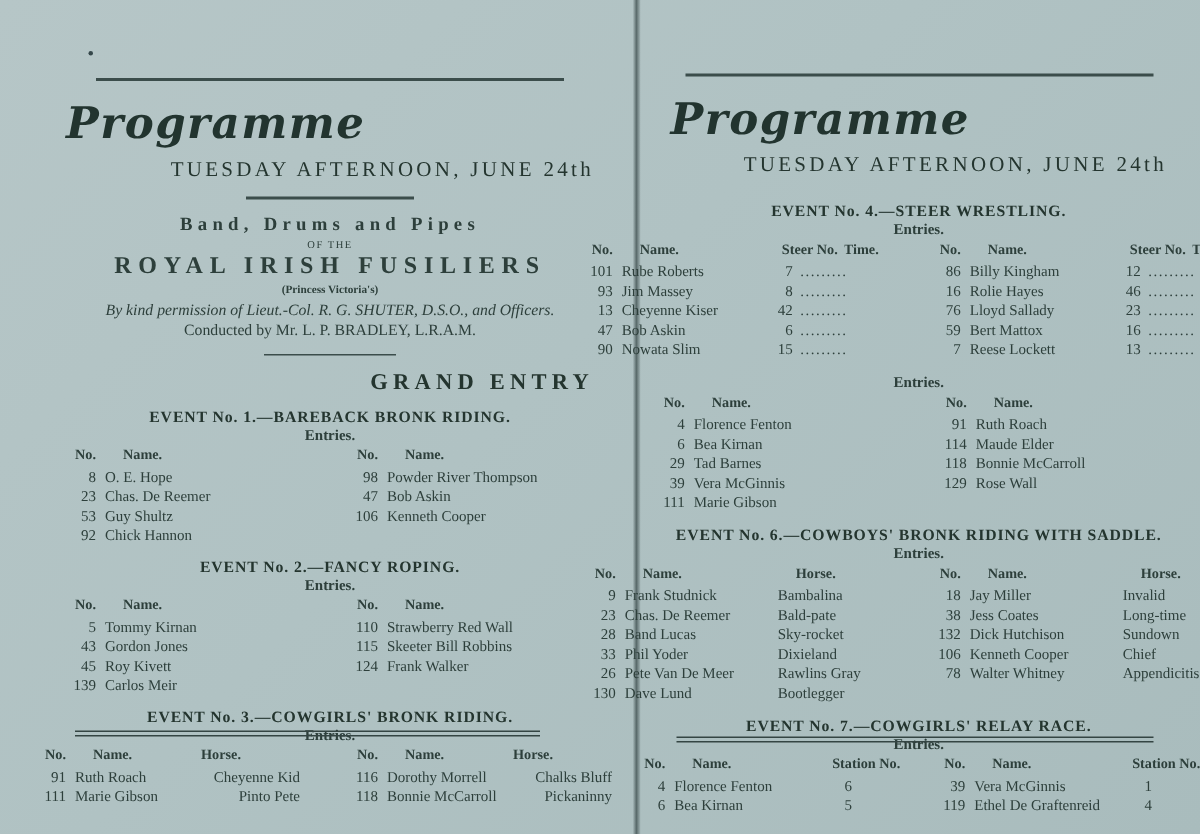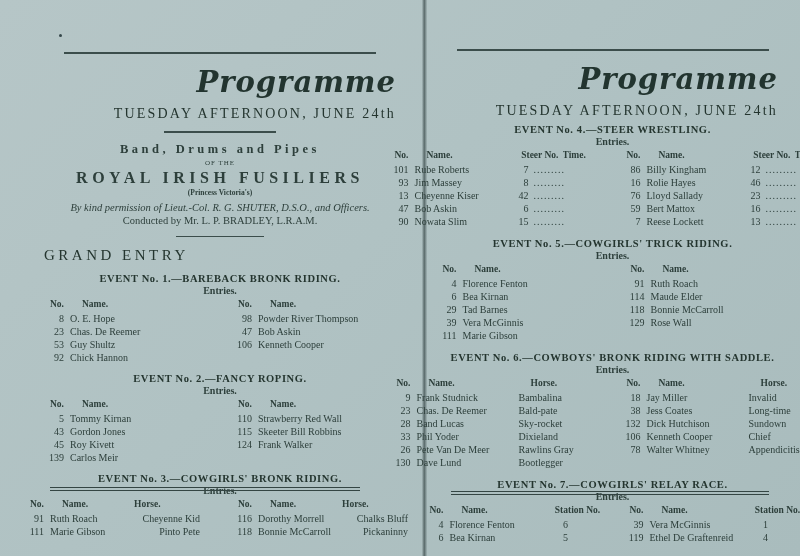--- a/index.html
+++ b/index.html
@@ -14,33 +14,33 @@
   .speck{position:absolute; left:59px; top:34px; width:3px; height:3px; border-radius:50%; background:#35474a;}
 
   .top-rule{height:2px; background:#3b4d4b; width:312px; margin:0 auto;}
   .left-page .top-rule{margin-top:52px;}
   .right-page .top-rule{margin-top:49px;}
   .bottom-rule{position:absolute; height:2px; border-top:1.5px solid #34454」3; border-top:1.5px solid #344543; border-bottom:1.5px solid #344543; background:transparent;}
   .left-page .bottom-rule{top:487px; left:50px; width:310px;}
   .right-page .bottom-rule{top:491px; left:24px; width:318px;}
 
   .prog-title{font-family:"DejaVu Serif", serif; font-style:italic; font-weight:700;
-              font-size:29px; text-align:right; margin:11px 0 0 0; letter-spacing:1px; color:#22342f;}
+              font-size:29px; text-align:left; margin:11px 0 0 0; letter-spacing:1px; color:#22342f;}
   .prog-sub{font-size:14px; font-weight:400; letter-spacing:2.2px; text-align:right; margin:7px 0 0 0; color:#24352f;}
   .sub-rule{width:112px; height:1.5px; background:#3b4d4b; margin:9px auto 0 auto;}
 
   .band{text-align:center; margin-top:9px;}
   .band-line1{font-size:12.5px; font-weight:700; letter-spacing:3.5px;}
   .band-line2{font-size:7px; font-weight:400; letter-spacing:1px; margin-top:2px;}
   .band-line3{font-size:16px; font-weight:700; letter-spacing:4.5px; margin-top:2px;}
   .band-line4{font-size:7.5px; font-weight:700; margin-top:1px;}
   .band-line5{font-size:10.5px; font-style:italic; margin-top:5px;}
   .band-line6{font-size:10.5px; margin-top:2px;}
   .mid-rule{width:88px; height:1.5px; background:#3b4d4b; margin:10px auto 0 auto;}
-  .grand{font-size:15px; font-weight:400; letter-spacing:3.5px; text-align:left; margin:10px 0 0 0; color:#24352f;}
+  .grand{font-size:15px; font-weight:700; letter-spacing:3.5px; text-align:right; margin:10px 0 0 0; color:#24352f;}
 
   .event{margin-top:9px; text-align:center;}
   .event-title{font-size:10.5px; font-weight:700; letter-spacing:0.6px; color:#24352f;}
   .entries{font-size:10px; font-weight:700; margin-top:1px;}
   .cols{display:flex; justify-content:center; text-align:left; gap:16px; margin-top:2px;}
   .col{font-size:10px; line-height:13px;}
   .hdr{font-weight:700; font-size:9.5px;}
   .row{display:flex; white-space:nowrap;}
   .hdr.row{margin-bottom:1px;}
   .c-no{display:inline-block; width:24px; text-align:right; margin-right:6px; flex:none;}
@@ -254,21 +254,21 @@
     <div class="bottom-rule"></div>
   </div>
 
   <div class="gutter"></div>
 
   <div class="page right-page rt">
     <div class="top-rule"></div>
     <div class="prog-title">Programme</div>
     <div class="prog-sub">TUESDAY AFTERNOON, JUNE 24th</div>
 
-    <div class="event" style="margin-top:5px;">
+    <div class="event" style="margin-top:17px;">
       <div class="event-title">EVENT No. 4.—STEER WRESTLING.</div>
       <div class="entries">Entries.</div>
       <div class="cols" style="gap:8px;">
         <div class="col w-steer">
           <div class="hdr row">
             <span class="c-no">No.</span>
             <span class="c-nm">Name.</span>
             <span class="c-steerhd">Steer No.</span>
             <span class="c-time">Time.</span>
           </div>
@@ -352,21 +352,20 @@
                 <span class="c-nm">Reese Lockett</span>
                 <span class="c-steer">13</span>
                 <span class="c-time">.........</span>
               </div>
             </div>
         </div>
       </div>
     </div>
 
     <div class="event">
-      <div class="event-title">EVENT No. 5.—COWGIRLS' TRICK RIDING.</div>
       <div class="entries">Entries.</div>
       <div class="cols">
         <div class="col w-simple">
           <div class="hdr row">
             <span class="c-no">No.</span>
             <span class="c-nm">Name.</span>
           </div>
           <div>
 
               <div class="row">

